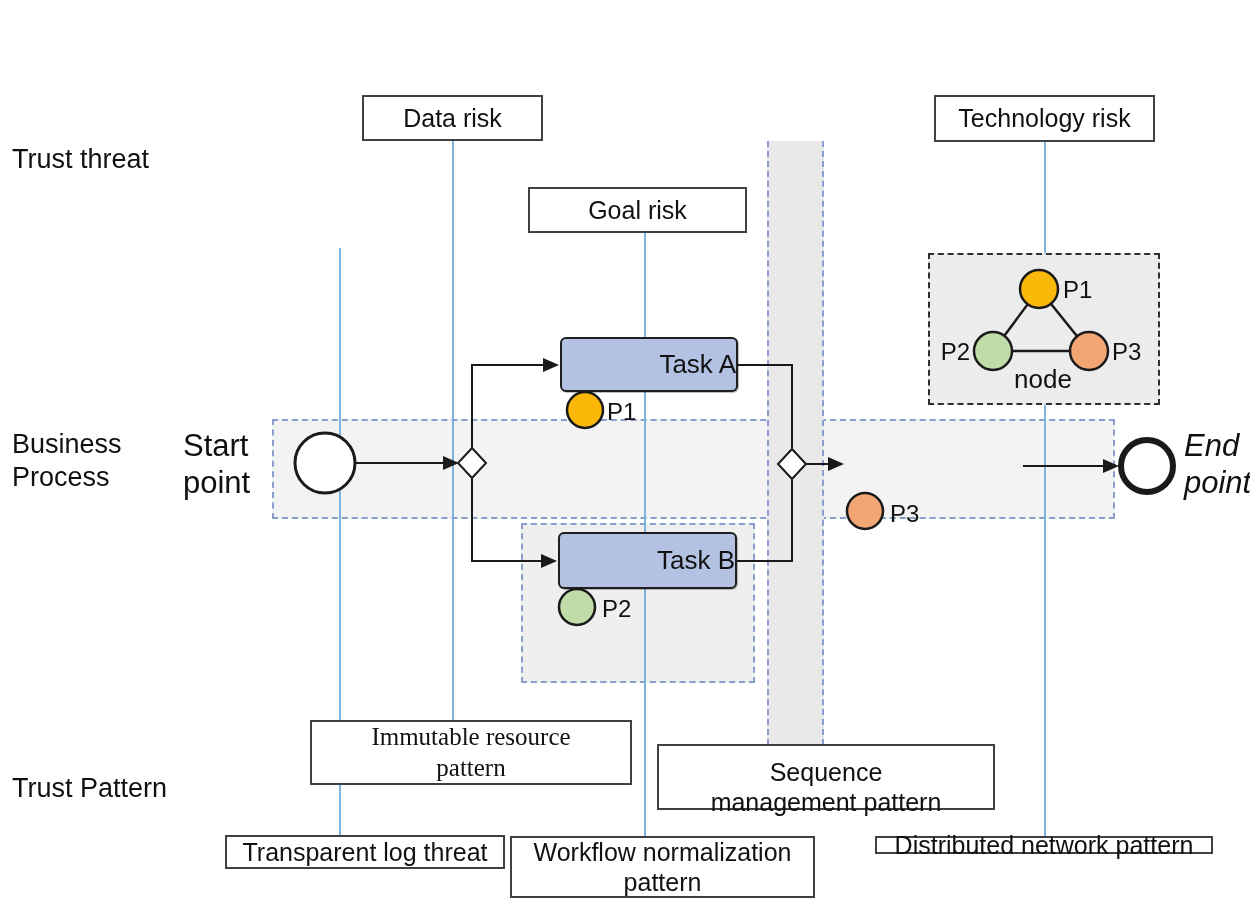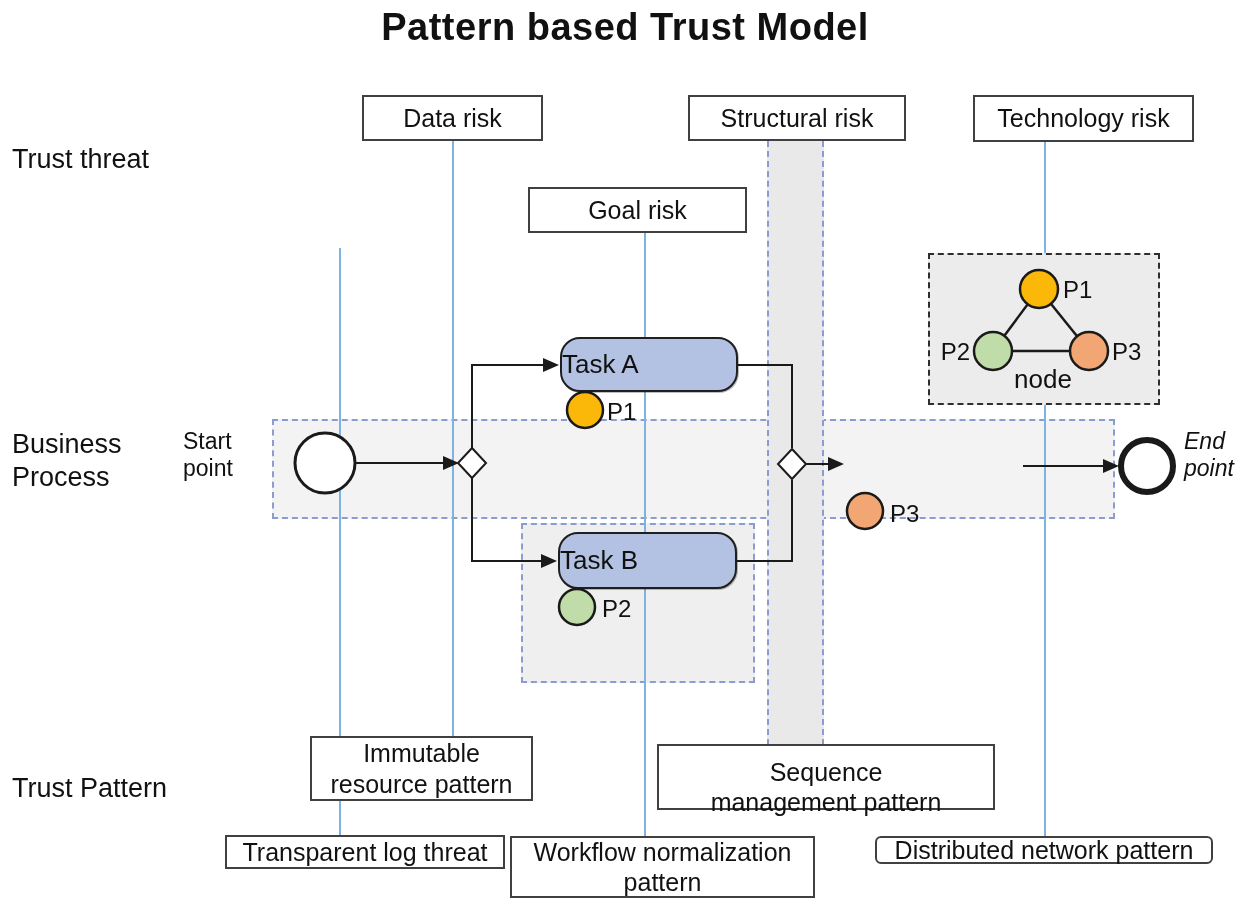--- a/index.html
+++ b/index.html
@@ -5,48 +5,47 @@
   html,body{margin:0;padding:0;background:#fff;}
   #stage{position:relative;width:1250px;height:908px;background:#fff;overflow:hidden;
          font-family:"Liberation Sans",sans-serif;color:#111;}
   .abs{position:absolute;}
   
   .z0{z-index:0}.z1{z-index:1}.z2{z-index:2}.z3{z-index:3}.z4{z-index:4}.z5{z-index:5}.z6{z-index:6}.z7{z-index:7}
 
   #title{left:0;top:6px;width:100%;text-align:center;font-size:38px;font-weight:700;letter-spacing:.5px;}
 
   .rowlabel{font-size:27px;line-height:1.22;}
-  .smalllabel{font-size:23px;line-height:1.18;}
+  .smalllabel{font-size:31px;line-height:1.18;}
 
   .box{background:#fff;border:2px solid var(--box-border,#404040);display:flex;align-items:center;
        justify-content:center;text-align:center;font-size:25px;line-height:1.22;box-sizing:border-box;}
 
-  .task{background:var(--task-fill,#b3c2e2);border:2px solid #1f1f1f;border-radius:20px;
-        display:flex;align-items:center;justify-content:flex-start;font-size:26px;box-sizing:border-box;
+  .task{background:var(--task-fill,#b3c2e2);border:2px solid #1f1f1f;border-radius:6px;
+        display:flex;align-items:center;justify-content:flex-end;font-size:26px;box-sizing:border-box;
         box-shadow:1px 1px 0 rgba(0,0,0,.25);}
 
   .vline{width:2px;background:var(--connector-blue,#7db3e0);}
 
   #band{background:var(--band-fill,#e9e9e9);border-left:2px dashed var(--dashed-border,#8a9cd0);
         border-right:2px dashed var(--dashed-border,#8a9cd0);box-sizing:border-box;}
 
   #bp-region{background:var(--region-fill,#f3f3f3);border:2px dashed var(--dashed-border,#8a9cd0);box-sizing:border-box;}
   #taskb-region{background:#efefef;border:2px dashed var(--dashed-border,#8a9cd0);box-sizing:border-box;}
   #node-box{background:var(--node-box-fill,#ececec);border:2px dashed #2e2e2e;box-sizing:border-box;}
 
   .plabel{font-size:24px;}
   #node-caption{font-size:26px;text-align:center;}
   svg{position:absolute;left:0;top:0;}
 </style>
 </head>
 <body>
 
 <div id="stage">
 
-  <div class="abs z7" id="title">Pattern based Trust Model</div>
 
   <div class="abs z0" id="bp-region" style="left:272px;top:419px;width:843px;height:100px;"></div>
 
   <div class="abs z1" id="band" style="left:767px;top:141px;width:57px;height:604px;"></div>
 
   <div class="abs z1" id="taskb-region" style="left:521px;top:523px;width:234px;height:160px;"></div>
 
   <div class="abs z3 vline" style="left:339px;top:248px;height:588px;"></div>
   <div class="abs z3 vline" style="left:452px;top:141px;height:603px;"></div>
   <div class="abs z3 vline" style="left:644px;top:233px;height:604px;"></div>
@@ -55,24 +54,21 @@
   <div class="abs z2 rowlabel" style="left:12px;top:143px;">Trust threat</div>
   <div class="abs z2 rowlabel" style="left:12px;top:428px;width:145px;">Business Process</div>
   <div class="abs z2 rowlabel" style="left:12px;top:772px;">Trust Pattern</div>
 
   <div class="abs z6 smalllabel" style="left:183px;top:428px;width:70px;">Start point</div>
   <div class="abs z6 smalllabel" style="left:1184px;top:428px;width:66px;font-style:italic;">End point</div>
 
   <div class="abs z4 box" style="left:362px;top:95px;width:181px;height:46px;">
     <span>Data risk</span>
   </div>
-  <div class="abs z4 box" style="left:688px;top:95px;width:218px;height:46px;">
-    <span>Structural risk</span>
-  </div>
-  <div class="abs z4 box" style="left:934px;top:95px;width:221px;height:47px;margin-left:39px;">
+  <div class="abs z4 box" style="left:934px;top:95px;width:221px;height:47px;">
     <span>Technology risk</span>
   </div>
   <div class="abs z4 box" style="left:528px;top:187px;width:219px;height:46px;">
     <span>Goal risk</span>
   </div>
 
   <div class="abs z4" id="node-box" style="left:928px;top:253px;width:232px;height:152px;"></div>
   <div class="abs z6 plabel" style="left:1063px;top:276px;">P1</div>
   <div class="abs z6 plabel" style="left:932px;top:338px;width:38px;text-align:right;">P2</div>
   <div class="abs z6 plabel" style="left:1112px;top:338px;">P3</div>
@@ -82,33 +78,33 @@
     <span>Task A</span>
   </div>
   <div class="abs z4 task" style="left:558px;top:532px;width:179px;height:57px;">
     <span>Task B</span>
   </div>
 
   <div class="abs z7 plabel" style="left:607px;top:398px;">P1</div>
   <div class="abs z7 plabel" style="left:602px;top:595px;">P2</div>
   <div class="abs z7 plabel" style="left:890px;top:500px;">P3</div>
 
-  <div class="abs z4 box" style="left:310px;top:736px;width:223px;height:65px;">
+  <div class="abs z4 box" style="left:310px;top:720px;width:322px;height:65px;font-family:Liberation Serif, serif;">
     <span style="width:230px;">Immutable resource pattern</span>
   </div>
   <div class="abs z4 box" style="left:657px;top:744px;width:338px;height:66px;">
     <span style="width:260px;margin-top:20px;">Sequence management pattern</span>
   </div>
   <div class="abs z4 box" style="left:225px;top:835px;width:280px;height:34px;">
     <span>Transparent log threat</span>
   </div>
   <div class="abs z4 box" style="left:510px;top:836px;width:305px;height:62px;">
     <span style="width:280px;">Workflow normalization pattern</span>
   </div>
-  <div class="abs z4 box" style="left:875px;top:836px;width:338px;height:28px;border-radius:6px;">
+  <div class="abs z4 box" style="left:875px;top:836px;width:338px;height:18px;">
     <span>Distributed network pattern</span>
   </div>
 
   <svg class="z5" width="1250" height="908" viewBox="0 0 1250 908">
 
     <circle cx="325" cy="463" r="30" fill="#ffffff" stroke="#1a1a1a" stroke-width="3"></circle>
 
     <line x1="356" y1="463" x2="443" y2="463" stroke="#1a1a1a" stroke-width="2"></line>
     <polygon points="459,463 443,456 443,470" fill="#1a1a1a"></polygon>
 

